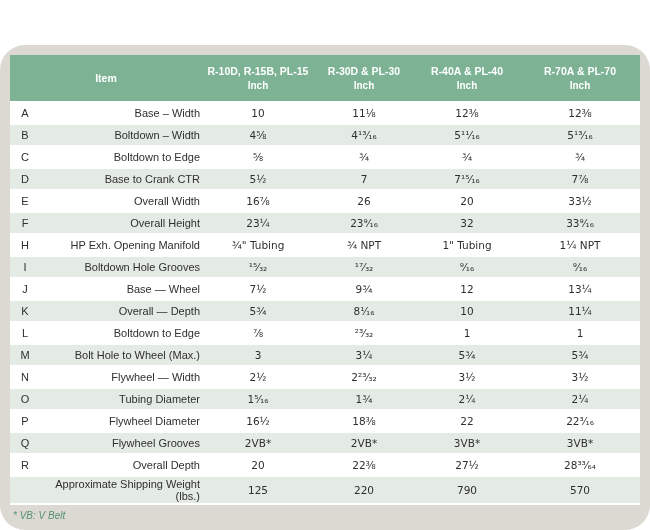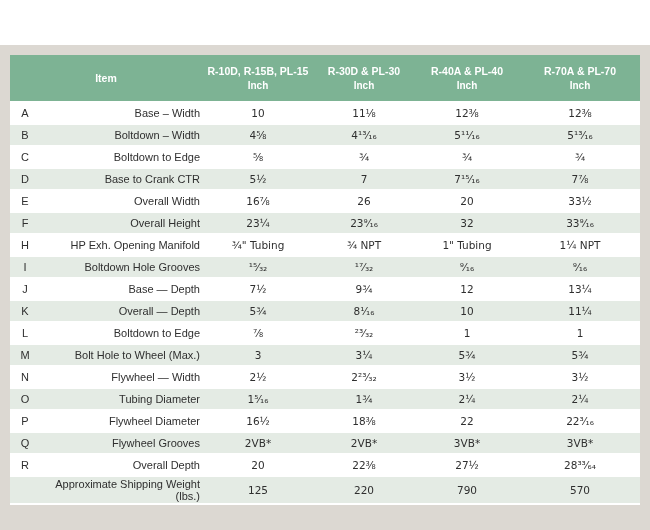--- a/index.html
+++ b/index.html
@@ -9,20 +9,21 @@
     background:#ffffff;
     overflow:hidden;
   }
   .page{width:650px;height:530px;position:relative;}
   .top-band{height:45px;background:#ffffff;}
   .content{
     height:485px;
     background:#dcd8d2;
     box-sizing:border-box;
     padding:10px 10px 0 10px;
+    border-radius:25px;
   }
   table.spec{
     border-collapse:collapse;
     width:630px;
     table-layout:fixed;
     background:#ffffff;
   }
   col.c-letter{width:30px;}
   col.c-item{width:162px;}
   col.c-v1{width:112px;}
@@ -163,21 +164,21 @@
           <tr>
     <td class="c-letter">I</td>
     <td class="c-item">Boltdown Hole Grooves</td>
     <td class="c-val">¹⁵⁄₃₂</td>
     <td class="c-val">¹⁷⁄₃₂</td>
     <td class="c-val">⁹⁄₁₆</td>
     <td class="c-val">⁹⁄₁₆</td>
   </tr>
           <tr>
     <td class="c-letter">J</td>
-    <td class="c-item">Base — Depth</td>
+    <td class="c-item">Base — Wheel</td>
     <td class="c-val">7½</td>
     <td class="c-val">9¾</td>
     <td class="c-val">12</td>
     <td class="c-val">13¼</td>
   </tr>
           <tr>
     <td class="c-letter">K</td>
     <td class="c-item">Overall — Depth</td>
     <td class="c-val">5¾</td>
     <td class="c-val">8¹⁄₁₆</td>
@@ -243,14 +244,15 @@
           <tr>
 
     <td class="c-item span2" colspan="2">Approximate Shipping Weight (lbs.)</td>
     <td class="c-val">125</td>
     <td class="c-val">220</td>
     <td class="c-val">790</td>
     <td class="c-val">570</td>
   </tr>
         </tbody>
     </table>
+    <div class="footnote">* VB: V Belt</div>
   </div>
 </div>
 
 </body></html>

